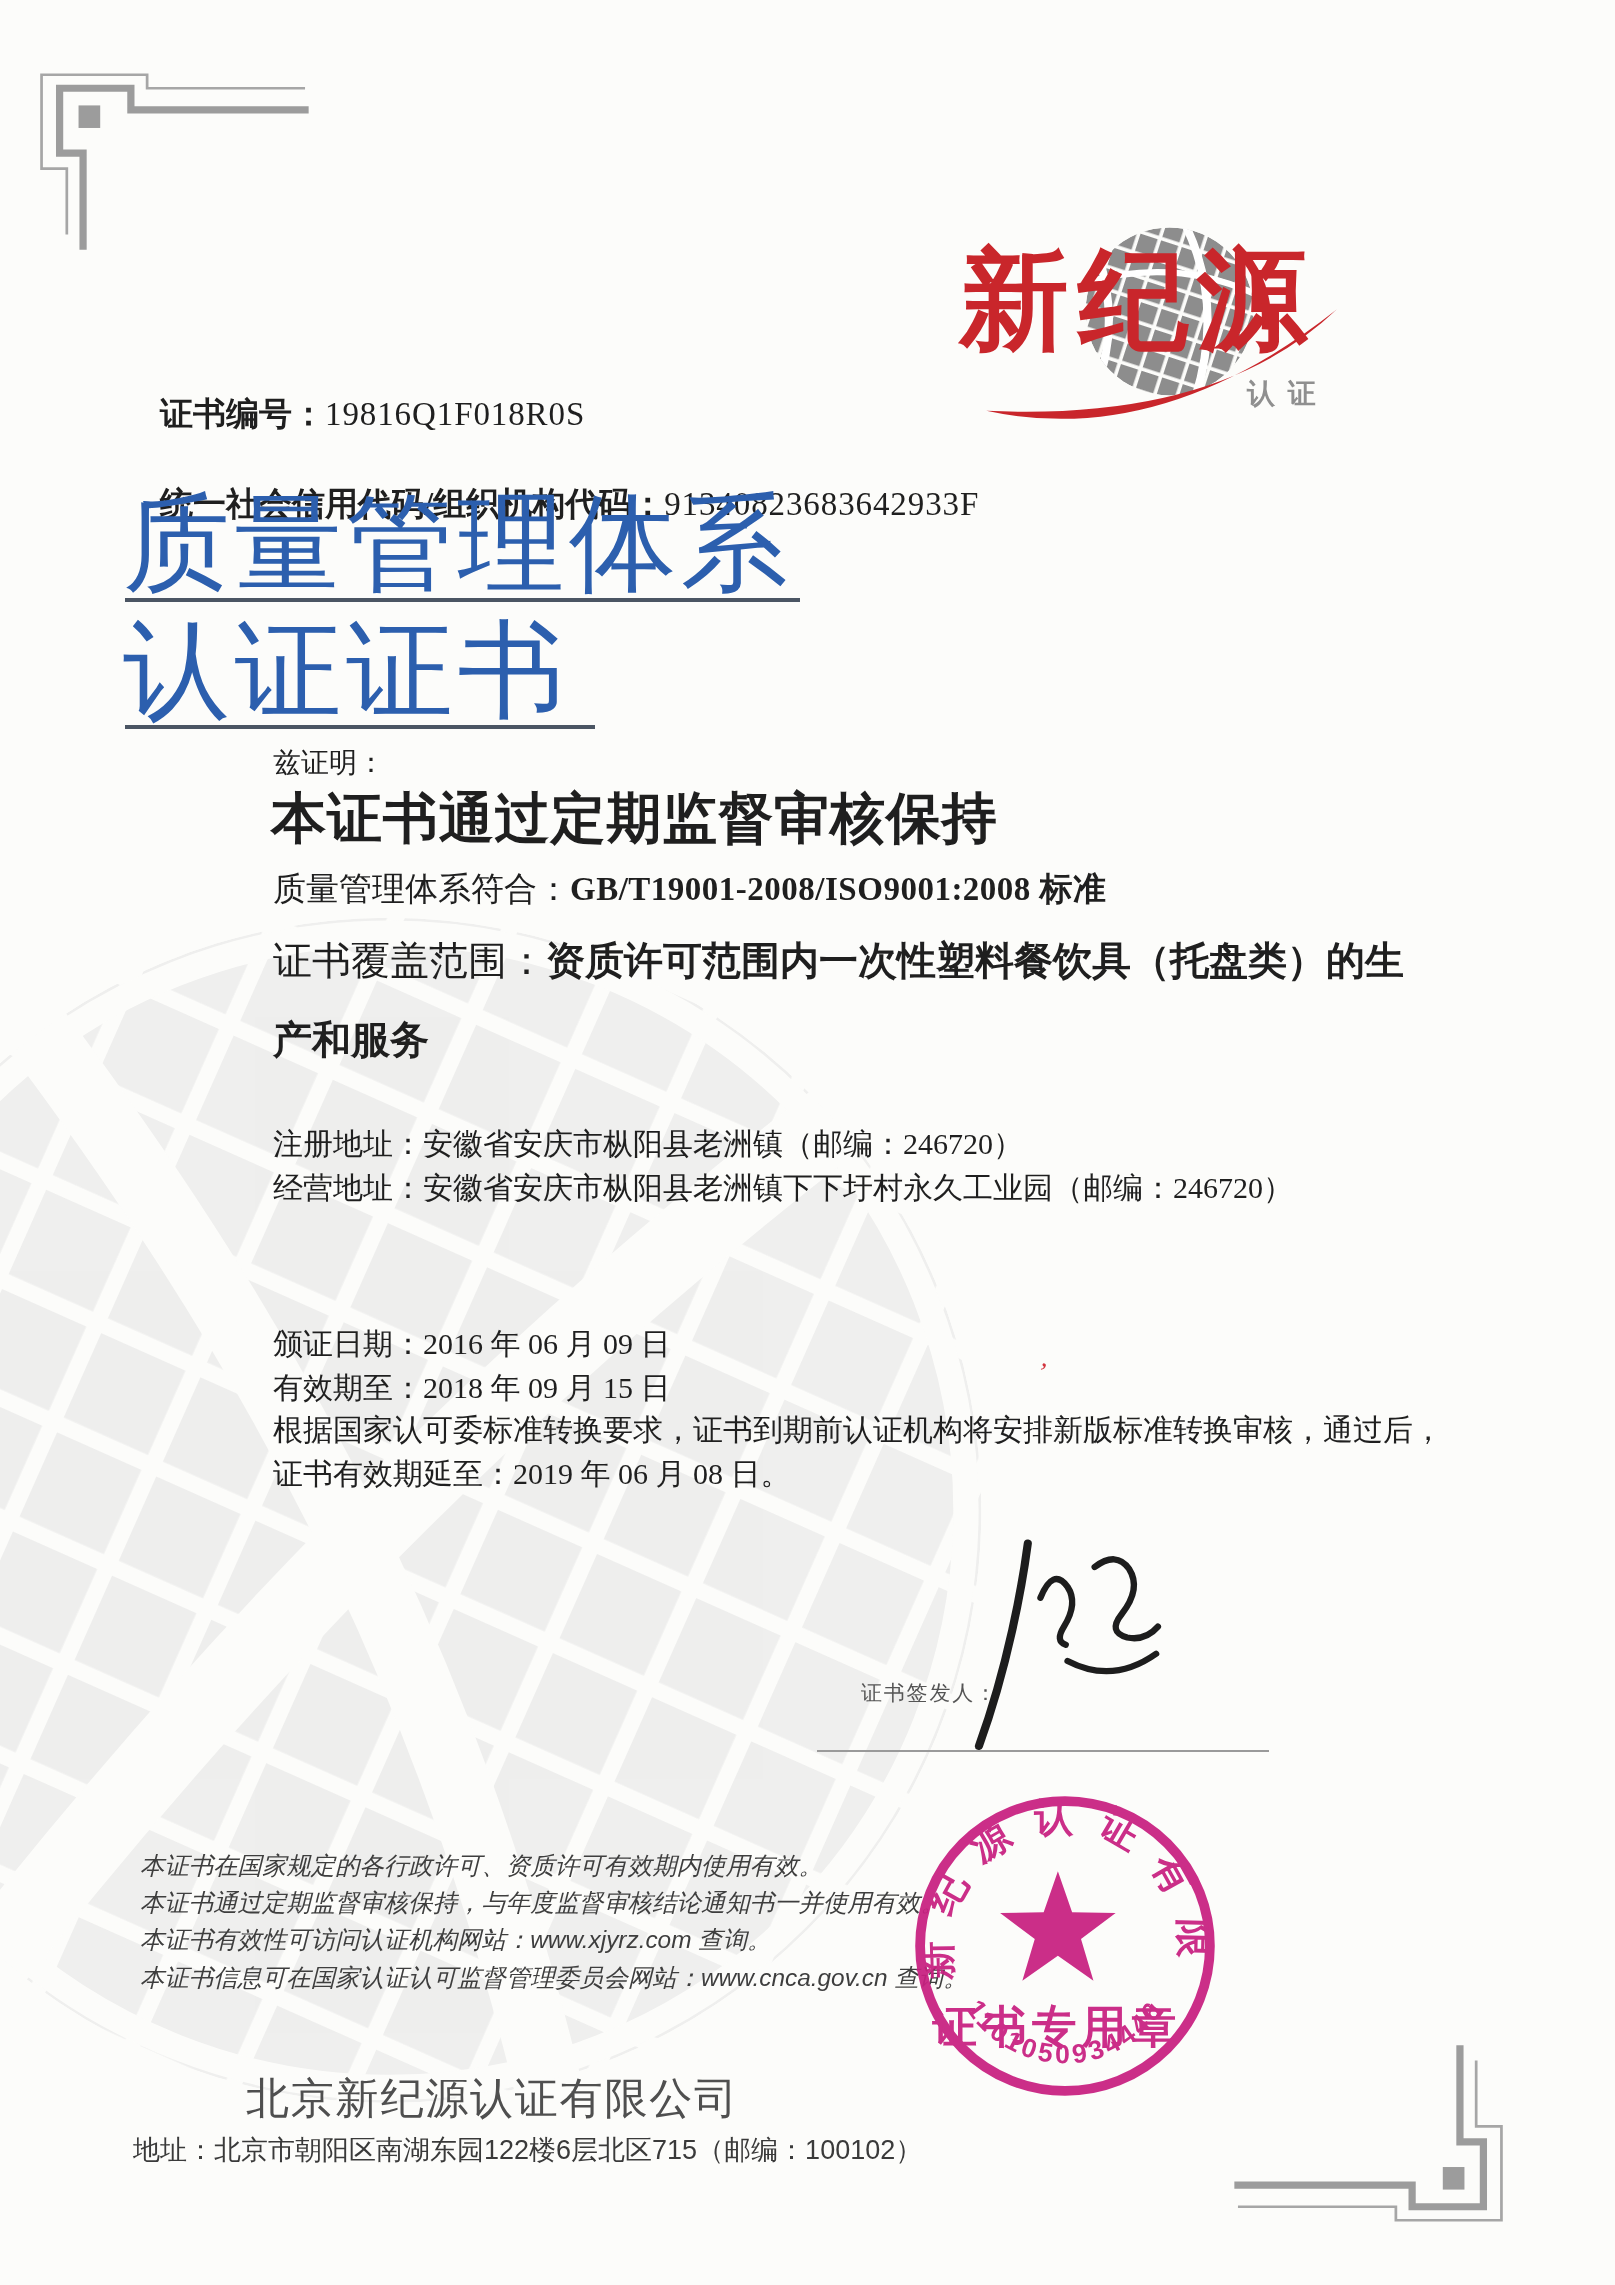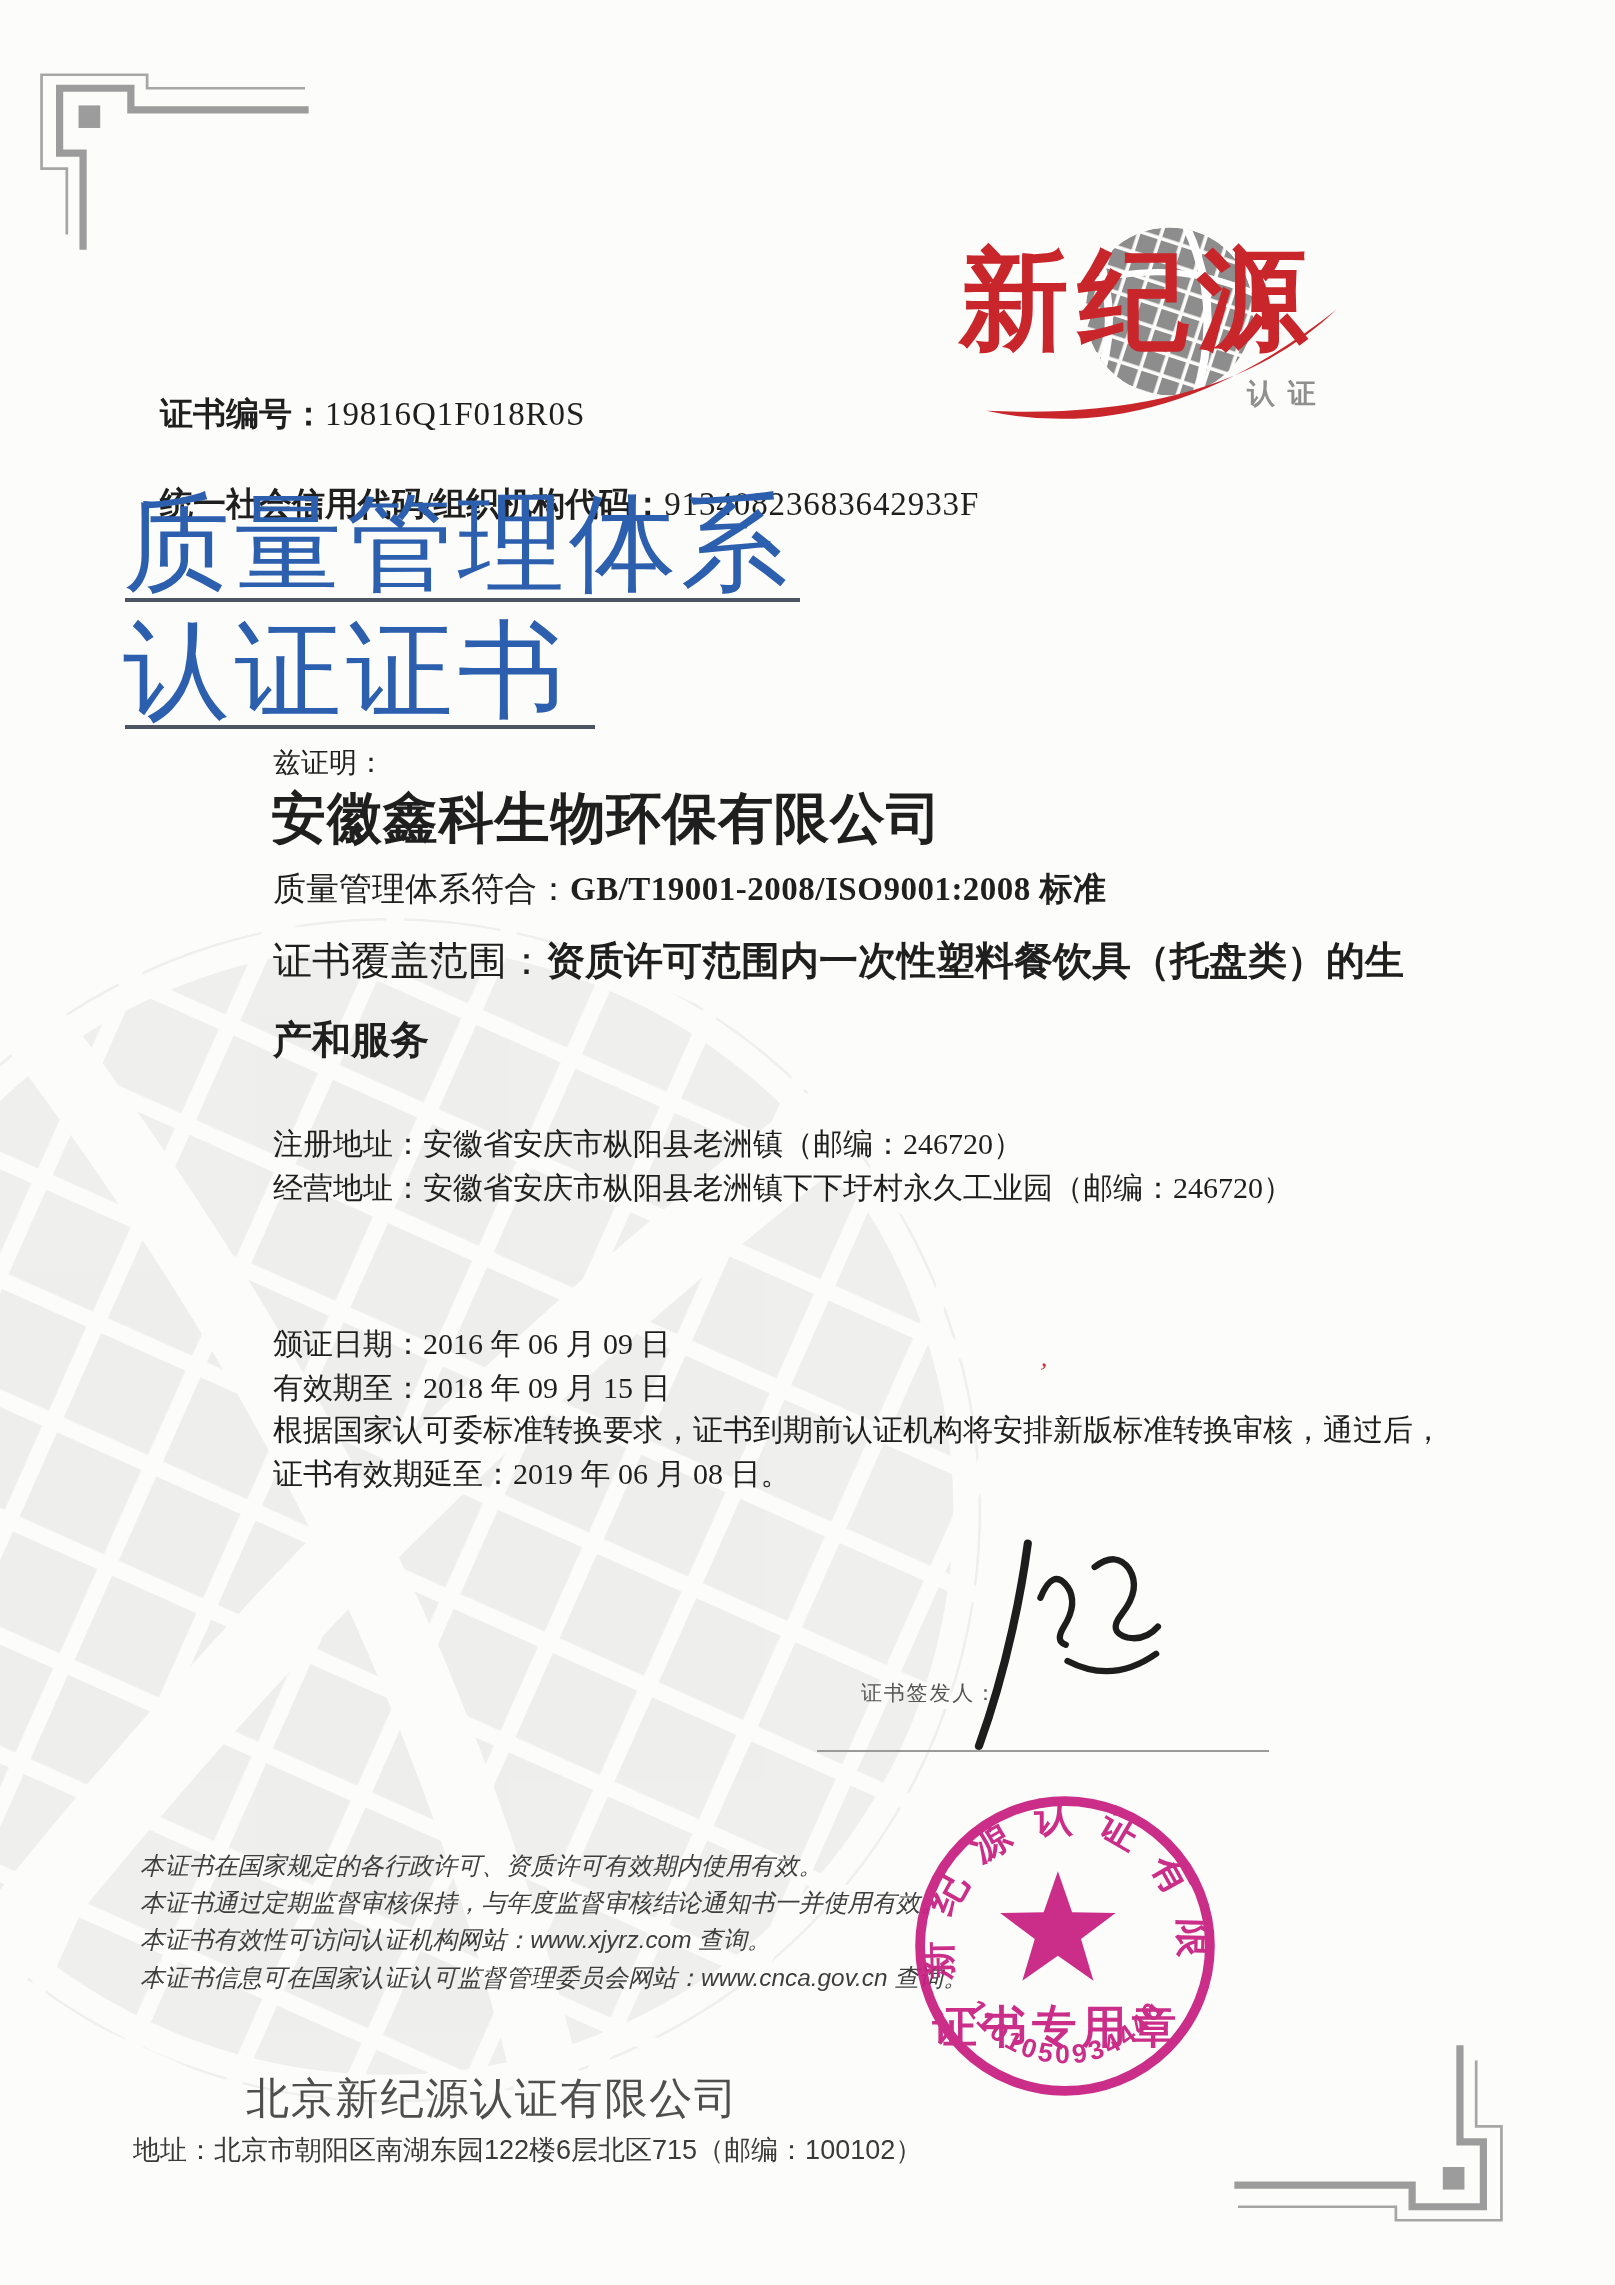--- a/index.html
+++ b/index.html
@@ -171,21 +171,21 @@
 <div id="credit-line" class="code-line">
   <span class="lbl">统一社会信用代码/组织机构代码：</span><span class="val">91340823683642933F</span>
 </div>
 
 <div id="title-line1" class="main-title">质量管理体系</div>
 <div id="title-rule1" class="title-rule"></div>
 <div id="title-line2" class="main-title">认证证书</div>
 <div id="title-rule2" class="title-rule"></div>
 
 <div id="certify-line" class="body-line">兹证明：</div>
-<div id="company-line" class="body-line">安徽鑫科生物环保有限公司</div>
+<div id="company-line" class="body-line">本证书通过定期监督审核保持</div>
 
 <div id="standard-line" class="body-line">
   <span>质量管理体系符合：</span><span class="std-val">GB/T19001-2008/ISO9001:2008 标准</span>
 </div>
 
 <div id="scope-line" class="body-line">
   <span>证书覆盖范围：</span><span class="scope-val">资质许可范围内一次性塑料餐饮具（托盘类）的生</span>
 </div>
 <div id="scope-line2" class="body-line">产和服务</div>
 

